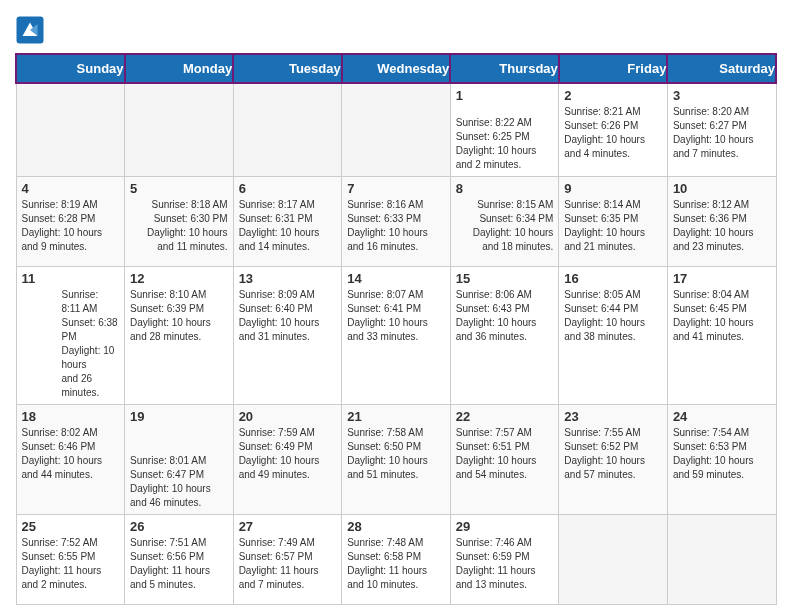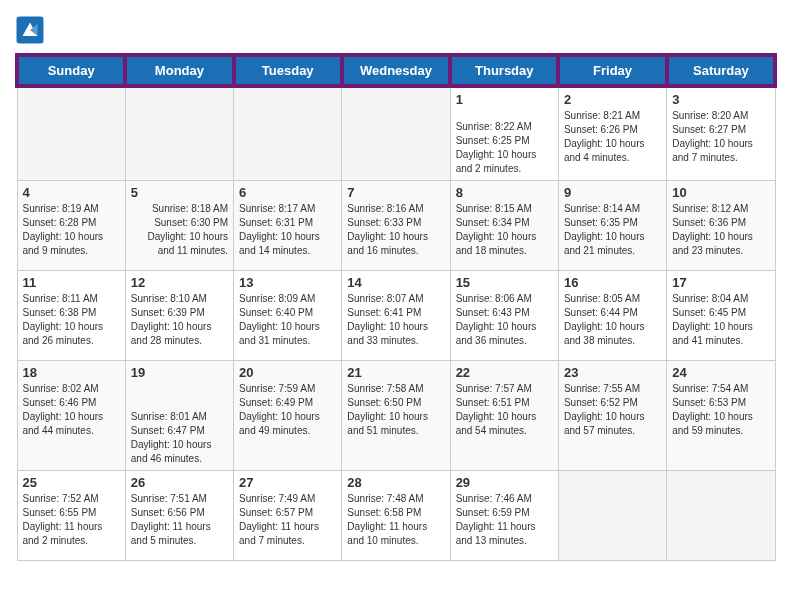--- a/index.html
+++ b/index.html
@@ -50,23 +50,23 @@
     }
     table {
       width: 100%;
       border-collapse: collapse;
       table-layout: fixed;
     }
     thead th {
       background-color: #1a6fb5;
       color: #fff;
       font-size: 13px;
-      padding: 6px 8px;
-      text-align: center;
-      border: 4px solid #701a75;
+      padding: 6px 0;
+      text-align: right;
+      border: 2px solid #701a75;
     }
     tbody td {
       border: 1px solid #ccc;
       vertical-align: top;
       padding: 4px 5px;
       font-size: 10.5px;
       color: #333;
       height: 90px;
     }
     .day-number {
@@ -175,21 +175,21 @@
         </td>
         <td>
           <span class="day-number">7</span>
           <div class="day-info" style="white-space: pre-line;">Sunrise: 8:16 AM
 Sunset: 6:33 PM
 Daylight: 10 hours
 and 16 minutes.</div>
         </td>
         <td>
           <span class="day-number">8</span>
-          <div class="day-info" style="white-space: pre-line;">Sunrise: 8:15 AM
+          <div class="day-info" style="white-space: pre-line; text-align: right;">Sunrise: 8:15 AM
 Sunset: 6:34 PM
 Daylight: 10 hours
 and 18 minutes.</div>
         </td>
         <td>
           <span class="day-number">9</span>
           <div class="day-info" style="white-space: pre-line;">Sunrise: 8:14 AM
 Sunset: 6:35 PM
 Daylight: 10 hours
 and 21 minutes.</div>
@@ -198,21 +198,21 @@
           <span class="day-number">10</span>
           <div class="day-info" style="white-space: pre-line;">Sunrise: 8:12 AM
 Sunset: 6:36 PM
 Daylight: 10 hours
 and 23 minutes.</div>
         </td>
       </tr>
       <tr>
         <td>
           <span class="day-number">11</span>
-          <div class="day-info" style="white-space: pre-line;">Sunrise: 8:11 AM
+          <div class="day-info" style="white-space: pre-line; margin-left: 40px;">Sunrise: 8:11 AM
 Sunset: 6:38 PM
 Daylight: 10 hours
 and 26 minutes.</div>
         </td>
         <td>
           <span class="day-number">12</span>
           <div class="day-info" style="white-space: pre-line;">Sunrise: 8:10 AM
 Sunset: 6:39 PM
 Daylight: 10 hours
 and 28 minutes.</div>

